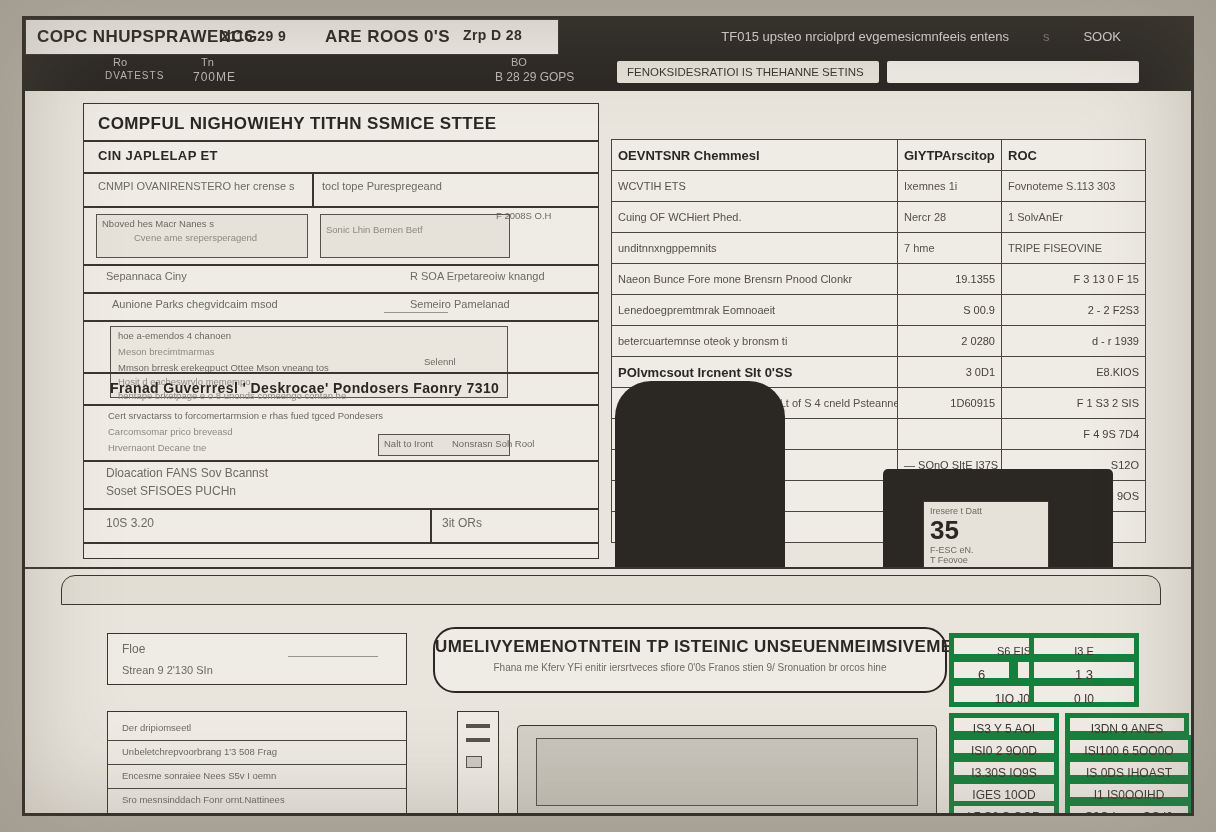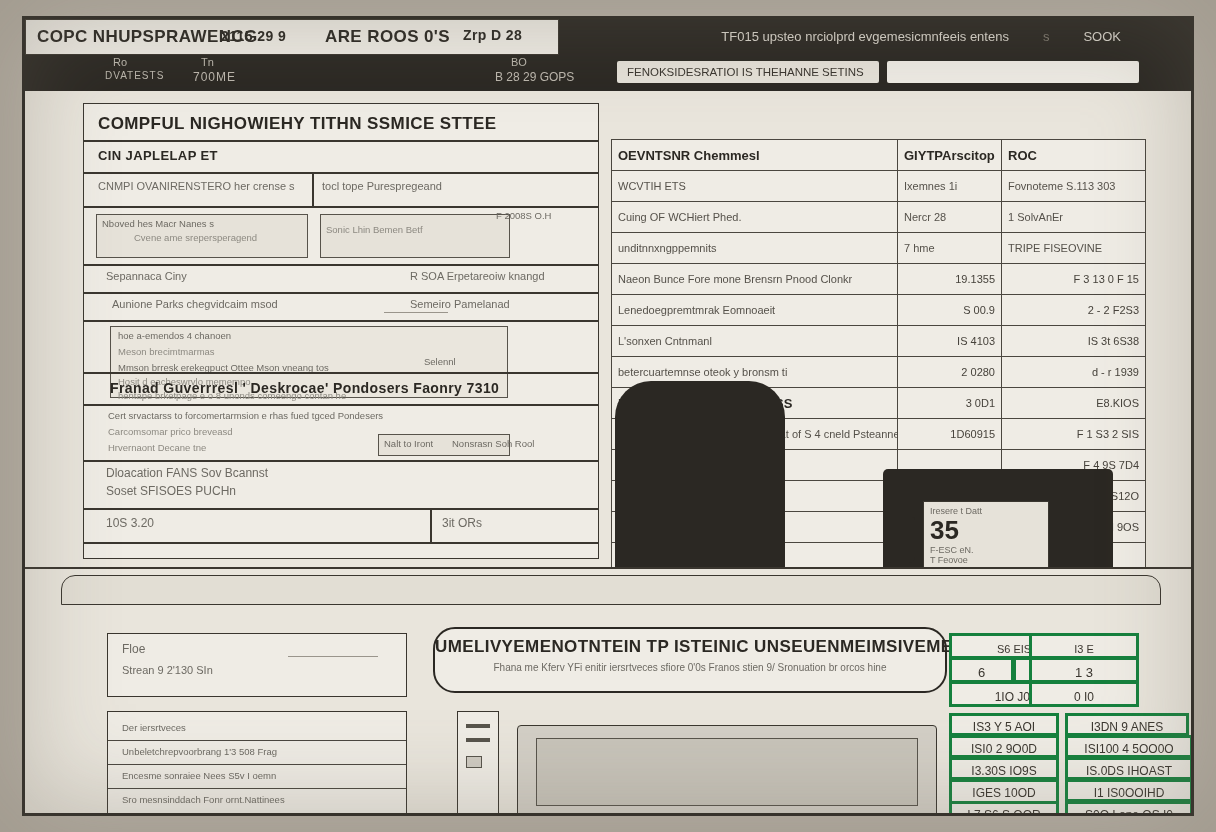--- a/index.html
+++ b/index.html
@@ -301,21 +301,21 @@
     position: absolute;
     left: 18px;
     top: 12px;
     right: 18px;
     bottom: 14px;
     background: #c8c4ba;
     border: 1px solid #57534b;
   }
 
   .stat-cell {
-    border: 3px solid #15803d;
+    border: 5px solid #15803d;
     background: #efece5;
     font-size: 13px;
     color: #3a362f;
     text-align: center;
     box-sizing: border-box;
   }
 
   .vignette {
     position: absolute;
     left: 0; top: 0;
@@ -469,25 +469,20 @@
         <td>Naeon Bunce Fore mone Brensrn  Pnood  Clonkr</td>
         <td class="num">19.1355</td>
         <td class="num">F  3 13 0 F 15</td>
       </tr>
       <tr>
         <td>Lenedoegpremtmrak Eomnoaeit</td>
         <td class="num">S 00.9</td>
         <td class="num">2 - 2 F2S3</td>
       </tr>
       <tr>
-        <td>L'sonxen Cntnmanl</td>
-        <td class="num">IS 4103</td>
-        <td class="num">IS 3t 6S38</td>
-      </tr>
-      <tr>
         <td>betercuartemnse oteok  y bronsm ti</td>
         <td class="num">2 0280</td>
         <td class="num">d - r 1939</td>
       </tr>
       <tr>
         <td class="head">POlvmcsout Ircnent SIt 0'SS</td>
         <td class="num">3 0D1</td>
         <td class="num">E8.KIOS</td>
       </tr>
       <tr>
@@ -526,28 +521,28 @@
     <div>Iresere  t Datt</div>
     <div style="font-size:26px; font-weight:bold; color:#2b2823; line-height:1.1;">35</div>
     <div>F-ESC  eN.</div>
     <div>T  Feovoe</div>
   </div>
   <div class="mug"></div>
 
   <div class="desk"></div>
   <div class="desk-edge"></div>
 
-  <div class="bpanel" style="left:82px; top:614px; width:300px; height:64px;">
+  <div class="bpanel" style="left:82px; top:614px; width:300px; height:52px;">
     <div class="blurline" style="position:absolute; left:14px; top:8px; font-size:12px;">Floe</div>
     <div class="blurline" style="position:absolute; left:14px; top:30px; font-size:11px;">Strean  9   2'130  SIn</div>
     <div class="fieldline" style="left:180px; top:22px; width:90px;"></div>
   </div>
 
   <div class="bpanel" style="left:82px; top:692px; width:300px; height:110px;">
-    <div class="blurline sm" style="position:absolute; left:14px; top:10px;">Der iersrtveces</div>
+    <div class="blurline sm" style="position:absolute; left:14px; top:10px;">Der dripiomseetl</div>
     <div style="position:absolute; left:0; top:28px; width:100%; height:1px; background:#4a463f;"></div>
     <div class="blurline sm" style="position:absolute; left:14px; top:34px;">Unbeletchrepvoorbrang 1'3 508 Frag</div>
     <div style="position:absolute; left:0; top:52px; width:100%; height:1px; background:#4a463f;"></div>
     <div class="blurline sm" style="position:absolute; left:14px; top:58px;">Encesme sonraiee Nees  S5v   I oemn</div>
     <div style="position:absolute; left:0; top:76px; width:100%; height:1px; background:#4a463f;"></div>
     <div class="blurline sm" style="position:absolute; left:14px; top:82px;">Sro mesnsinddach Fonr ornt.Nattinees</div>
   </div>
 
   <div class="bpanel" style="left:432px; top:692px; width:42px; height:110px;">
     <div style="position:absolute; left:8px; top:12px; width:24px; height:4px; background:#57534b;"></div>
@@ -580,21 +575,21 @@
   <div style="position:absolute; left:924px; top:694px; width:110px; height:110px;">
     <div class="stat-cell" style="position:absolute; left:0; top:0; width:110px; height:23px; font-size:12px; line-height:23px;">IS3 Y 5 AOI</div>
     <div class="stat-cell" style="position:absolute; left:0; top:22px; width:110px; height:23px; font-size:12px; line-height:23px;">ISI0  2 9O0D</div>
     <div class="stat-cell" style="position:absolute; left:0; top:44px; width:110px; height:23px; font-size:12px; line-height:23px;">I3.30S IO9S</div>
     <div class="stat-cell" style="position:absolute; left:0; top:66px; width:110px; height:37px; font-size:12px; line-height:23px;">IGES 10OD</div>
     <div class="stat-cell" style="position:absolute; left:0; top:88px; width:110px; height:23px; font-size:12px; line-height:23px;">I 7 S6 S OOR</div>
   </div>
 
   <div style="position:absolute; left:1040px; top:694px; width:128px; height:110px;">
     <div class="stat-cell" style="position:absolute; left:0; top:0; width:124px; height:23px; font-size:12px; line-height:23px;">I3DN 9 ANES</div>
-    <div class="stat-cell" style="position:absolute; left:0; top:22px; width:128px; height:23px; font-size:12px; line-height:23px;">ISI100 4 5OO0O</div>
+    <div class="stat-cell" style="position:absolute; left:0; top:22px; width:128px; height:23px; font-size:12px; line-height:23px;">ISI100 6 5OO0O</div>
     <div class="stat-cell" style="position:absolute; left:0; top:44px; width:128px; height:23px; font-size:12px; line-height:23px;">IS.0DS IHOAST</div>
     <div class="stat-cell" style="position:absolute; left:0; top:66px; width:128px; height:23px; font-size:12px; line-height:23px;">I1  IS0OOIHD</div>
     <div class="stat-cell" style="position:absolute; left:0; top:88px; width:128px; height:23px; font-size:12px; line-height:23px;">S0O I one OS I0</div>
   </div>
 
 </div>
 
 <div class="vignette"></div>
 
 </body></html>

